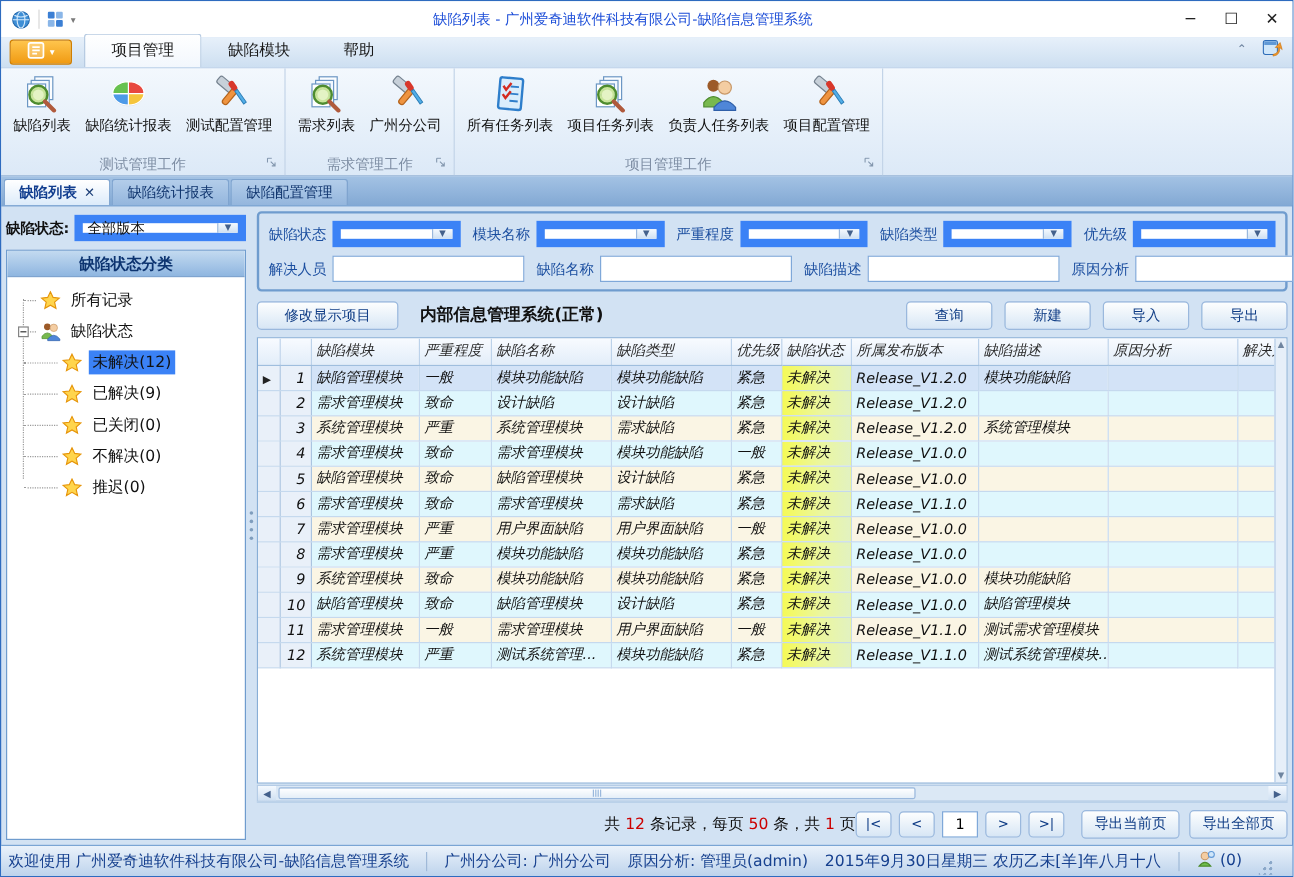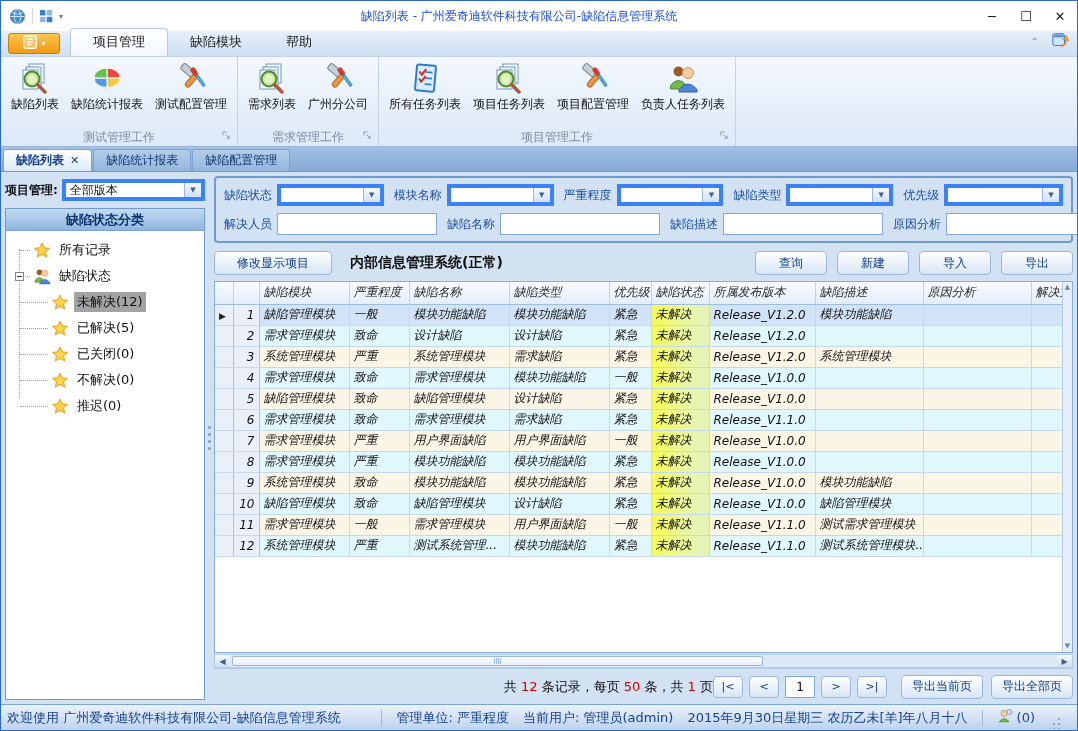--- a/index.html
+++ b/index.html
@@ -37,34 +37,34 @@
   .doc-tabs { height:25px; background:linear-gradient(#a3c2e4,#83a9d4); display:flex; align-items:flex-end; padding-left:2px; gap:1px; flex:0 0 auto; border-bottom:1px solid #6f9cce; }
   .doc-tab { height:22px; display:flex; align-items:center; gap:6px; padding:0 12px; font-size:12px; color:#10356e; background:linear-gradient(#b3cdea,#94b6dd); border:1px solid #7fa4cf; border-bottom:none; border-radius:3px 3px 0 0; }
   .doc-tab.active { background:linear-gradient(#ffffff,#dcebfa); color:#123e8f; font-weight:bold; }
   .doc-close { font-size:11px; color:#1c3f78; font-weight:bold; }
 
   
   .main { flex:1; display:flex; overflow:hidden; }
   .sidebar { width:204px; display:flex; flex-direction:column; padding:5px 0 4px 4px; }
   .version-row { display:flex; align-items:center; gap:4px; height:26px; flex:0 0 auto; }
   .version-label { font-size:12px; font-weight:bold; color:#111; white-space:nowrap; }
-  .combo { background:#fff; border:4px solid #3b82f6; height:22px; display:flex; align-items:center; flex:1; }
+  .combo { background:#fff; border:7px solid #3b82f6; height:22px; display:flex; align-items:center; flex:1; }
   .combo .val { flex:1; font-size:12px; padding:0 4px; color:#111; white-space:nowrap; overflow:hidden; }
   .combo-btn { width:17px; height:100%; background:linear-gradient(#f4f9fe,#cfe0f2); border-left:1px solid #9ab8dd; display:flex; align-items:center; justify-content:center; font-size:7px; color:#44618c; }
   .tree-panel { margin-top:5px; flex:1; border:1px solid #6f9cce; background:#fff; display:flex; flex-direction:column; overflow:hidden; }
   .tree-header { height:22px; background:linear-gradient(#c3daf0,#8fb6e0); border-bottom:1px solid #7fa4cf; display:flex; align-items:center; justify-content:center; font-size:13px; font-weight:bold; color:#0d3470; flex:0 0 auto; }
   .tree { position:relative; padding-top:6px; flex:1; overflow:hidden;border-radius:19px; }
   .tree-vline { position:absolute; left:13px; top:18px; height:150px; border-left:1px dotted #9a9a9a; }
   .tree-item { height:26px; display:flex; align-items:center; font-size:13px; color:#111; position:relative; }
   .tree-item .stub { border-top:1px dotted #9a9a9a; height:0; }
   .tree-item.lvl1 .stub { width:10px; margin-left:14px; }
   .tree-item.lvl2 .stub { width:28px; margin-left:14px; }
   .tree-item .icon { margin:0 5px 0 3px; display:flex; }
   .tree-item .t-label { padding:1px 3px; white-space:nowrap; }
-  .tree-item.selected .t-label { background:#a3a3a3; }
+  .tree-item.selected .t-label { background:#3b82f6; }
   .expand-box { position:absolute; left:9px; top:9px; width:9px; height:9px; background:#fff; border:1px solid #848484; display:flex; align-items:center; justify-content:center; }
   .expand-box::after { content:""; width:5px; border-top:1px solid #333; }
 
   .splitter { width:8px; display:flex; flex-direction:column; align-items:center; justify-content:center; gap:4px; }
   .splitter i { width:3px; height:3px; border-radius:50%; background:#7f9dbd; }
 
   .content { flex:1; display:flex; flex-direction:column; padding:4px 4px 0 1px; overflow:hidden; }
 
   
   .filter-box { border:2px solid #6f9cce; border-radius:4px; padding:6px 8px; display:flex; flex-direction:column; gap:7px; flex:0 0 auto; background:#d2e2f3; }
@@ -314,44 +314,44 @@
                 <circle cx="13" cy="17" r="7.5" fill="#bfe08a" fill-opacity="0.85" stroke="#4e8c2f" stroke-width="2"></circle>
                 <circle cx="13" cy="17" r="4.5" fill="#e4f3c4"></circle>
                 <line x1="18.5" y1="22.5" x2="26" y2="30" stroke="#b05a3c" stroke-width="3.5" stroke-linecap="round"></line>
               </svg>
             </span>
             <span class="lbl">项目任务列表</span>
           </div>
           <div class="ribbon-btn">
             <span class="icon" style="display: flex;">
               <svg viewBox="0 0 32 32" width="32" height="32">
-                <g transform="rotate(40 13 9)">
-                  <rect x="5" y="5" width="15" height="7" rx="2" fill="#c7d0d9" stroke="#75828f"></rect>
-                </g>
-                <g transform="rotate(40 16 18)">
-                  <rect x="14" y="10" width="5" height="16" rx="2.5" fill="#ef9440" stroke="#b5641c"></rect>
-                </g>
-                <g transform="rotate(-35 23 16)">
-                  <rect x="21" y="4" width="5" height="9" rx="2.5" fill="#d8372b"></rect>
-                  <rect x="22.2" y="13" width="2.6" height="13" fill="#52aee8" stroke="#2d7fb8" stroke-width="0.8"></rect>
-                </g>
-              </svg>
-            </span>
-            <span class="lbl">项目配置管理</span>
-          </div>
-          <div class="ribbon-btn">
-            <span class="icon" style="display: flex;">
-              <svg viewBox="0 0 32 32" width="32" height="32">
                 <circle cx="11.5" cy="9.5" r="5" fill="#9c5a28"></circle>
                 <path d="M3.5 23.5 q8 -10 16 0 l0 3.5 -16 0 z" fill="#78b94e" stroke="#4e8c2f"></path>
                 <circle cx="21" cy="11" r="5.5" fill="#f4cda2" stroke="#c89868"></circle>
                 <path d="M12 27.5 q9 -11 18 0 l0 2.5 -18 0 z" fill="#4f86d8" stroke="#2f5fa8"></path>
               </svg>
             </span>
             <span class="lbl">负责人任务列表</span>
+          </div>
+          <div class="ribbon-btn">
+            <span class="icon" style="display: flex;">
+              <svg viewBox="0 0 32 32" width="32" height="32">
+                <g transform="rotate(40 13 9)">
+                  <rect x="5" y="5" width="15" height="7" rx="2" fill="#c7d0d9" stroke="#75828f"></rect>
+                </g>
+                <g transform="rotate(40 16 18)">
+                  <rect x="14" y="10" width="5" height="16" rx="2.5" fill="#ef9440" stroke="#b5641c"></rect>
+                </g>
+                <g transform="rotate(-35 23 16)">
+                  <rect x="21" y="4" width="5" height="9" rx="2.5" fill="#d8372b"></rect>
+                  <rect x="22.2" y="13" width="2.6" height="13" fill="#52aee8" stroke="#2d7fb8" stroke-width="0.8"></rect>
+                </g>
+              </svg>
+            </span>
+            <span class="lbl">项目配置管理</span>
           </div>
         </div>
         <div class="rg-caption">
           <span>项目管理工作</span>
           <span class="rg-launcher"><svg viewBox="0 0 10 10" width="9" height="9">
               <path d="M1 1 h4 M1 1 v4" stroke="#8296ad" fill="none"></path>
               <path d="M4 4 l4 4 M8 5 v3 h-3" stroke="#8296ad" fill="none"></path>
             </svg></span>
         </div>
       </div>
@@ -367,21 +367,21 @@
       </div>
       <div class="doc-tab">
         <span>缺陷配置管理</span>
       </div>
     </div>
 
   <div class="main">
 
     <div class="sidebar">
       <div class="version-row">
-        <span class="version-label">项目管理:</span>
+        <span class="version-label">缺陷状态:</span>
         <div class="combo">
           <span class="val">全部版本</span>
           <span class="combo-btn">▼</span>
         </div>
       </div>
       <div class="tree-panel">
         <div class="tree-header">缺陷状态分类</div>
         <div class="tree">
           <div class="tree-vline"></div>
         <div class="tree-item lvl1">
@@ -415,21 +415,21 @@
               </span>
               <span class="t-label">未解决(12)</span>
             </div>
             <div class="tree-item lvl2">
               <span class="stub"></span>
               <span class="icon" style="display: flex;">
                 <svg viewBox="0 0 18 18" width="18" height="17">
                   <path d="M9 1.2 L11.4 6.2 L16.8 6.8 L12.7 10.4 L13.9 15.8 L9 13 L4.1 15.8 L5.3 10.4 L1.2 6.8 L6.6 6.2 Z" fill="#ffd54d" stroke="#e6950a"></path>
                 </svg>
               </span>
-              <span class="t-label">已解决(5)</span>
+              <span class="t-label">已解决(9)</span>
             </div>
             <div class="tree-item lvl2">
               <span class="stub"></span>
               <span class="icon" style="display: flex;">
                 <svg viewBox="0 0 18 18" width="18" height="17">
                   <path d="M9 1.2 L11.4 6.2 L16.8 6.8 L12.7 10.4 L13.9 15.8 L9 13 L4.1 15.8 L5.3 10.4 L1.2 6.8 L6.6 6.2 Z" fill="#ffd54d" stroke="#e6950a"></path>
                 </svg>
               </span>
               <span class="t-label">已关闭(0)</span>
             </div>
@@ -770,22 +770,22 @@
         </div>
       </div>
 
     </div>
   </div>
 
   <div class="statusbar">
     <span class="sb-welcome">欢迎使用 广州爱奇迪软件科技有限公司-缺陷信息管理系统</span>
     <div class="sb-right">
       <span class="sb-sep"></span>
-      <span>管理单位: 严重程度</span>
-      <span>当前用户: 管理员(admin)</span>
+      <span>广州分公司: 广州分公司</span>
+      <span>原因分析: 管理员(admin)</span>
       <span>2015年9月30日星期三 农历乙未[羊]年八月十八</span>
       <span class="sb-sep"></span>
       <span class="sb-msg">
         <span><svg viewBox="0 0 18 18" width="16" height="16">
               <circle cx="8" cy="6" r="3.5" fill="#f4cda2" stroke="#c89868"></circle>
               <path d="M2.5 15.5 q5.5 -7 11 0 z" fill="#6fbf4a" stroke="#4e8c2f"></path>
               <circle cx="14" cy="4.5" r="2.8" fill="#cfe6fa" stroke="#5f98d6"></circle>
             </svg></span>
         <span>(0)</span>
       </span>

